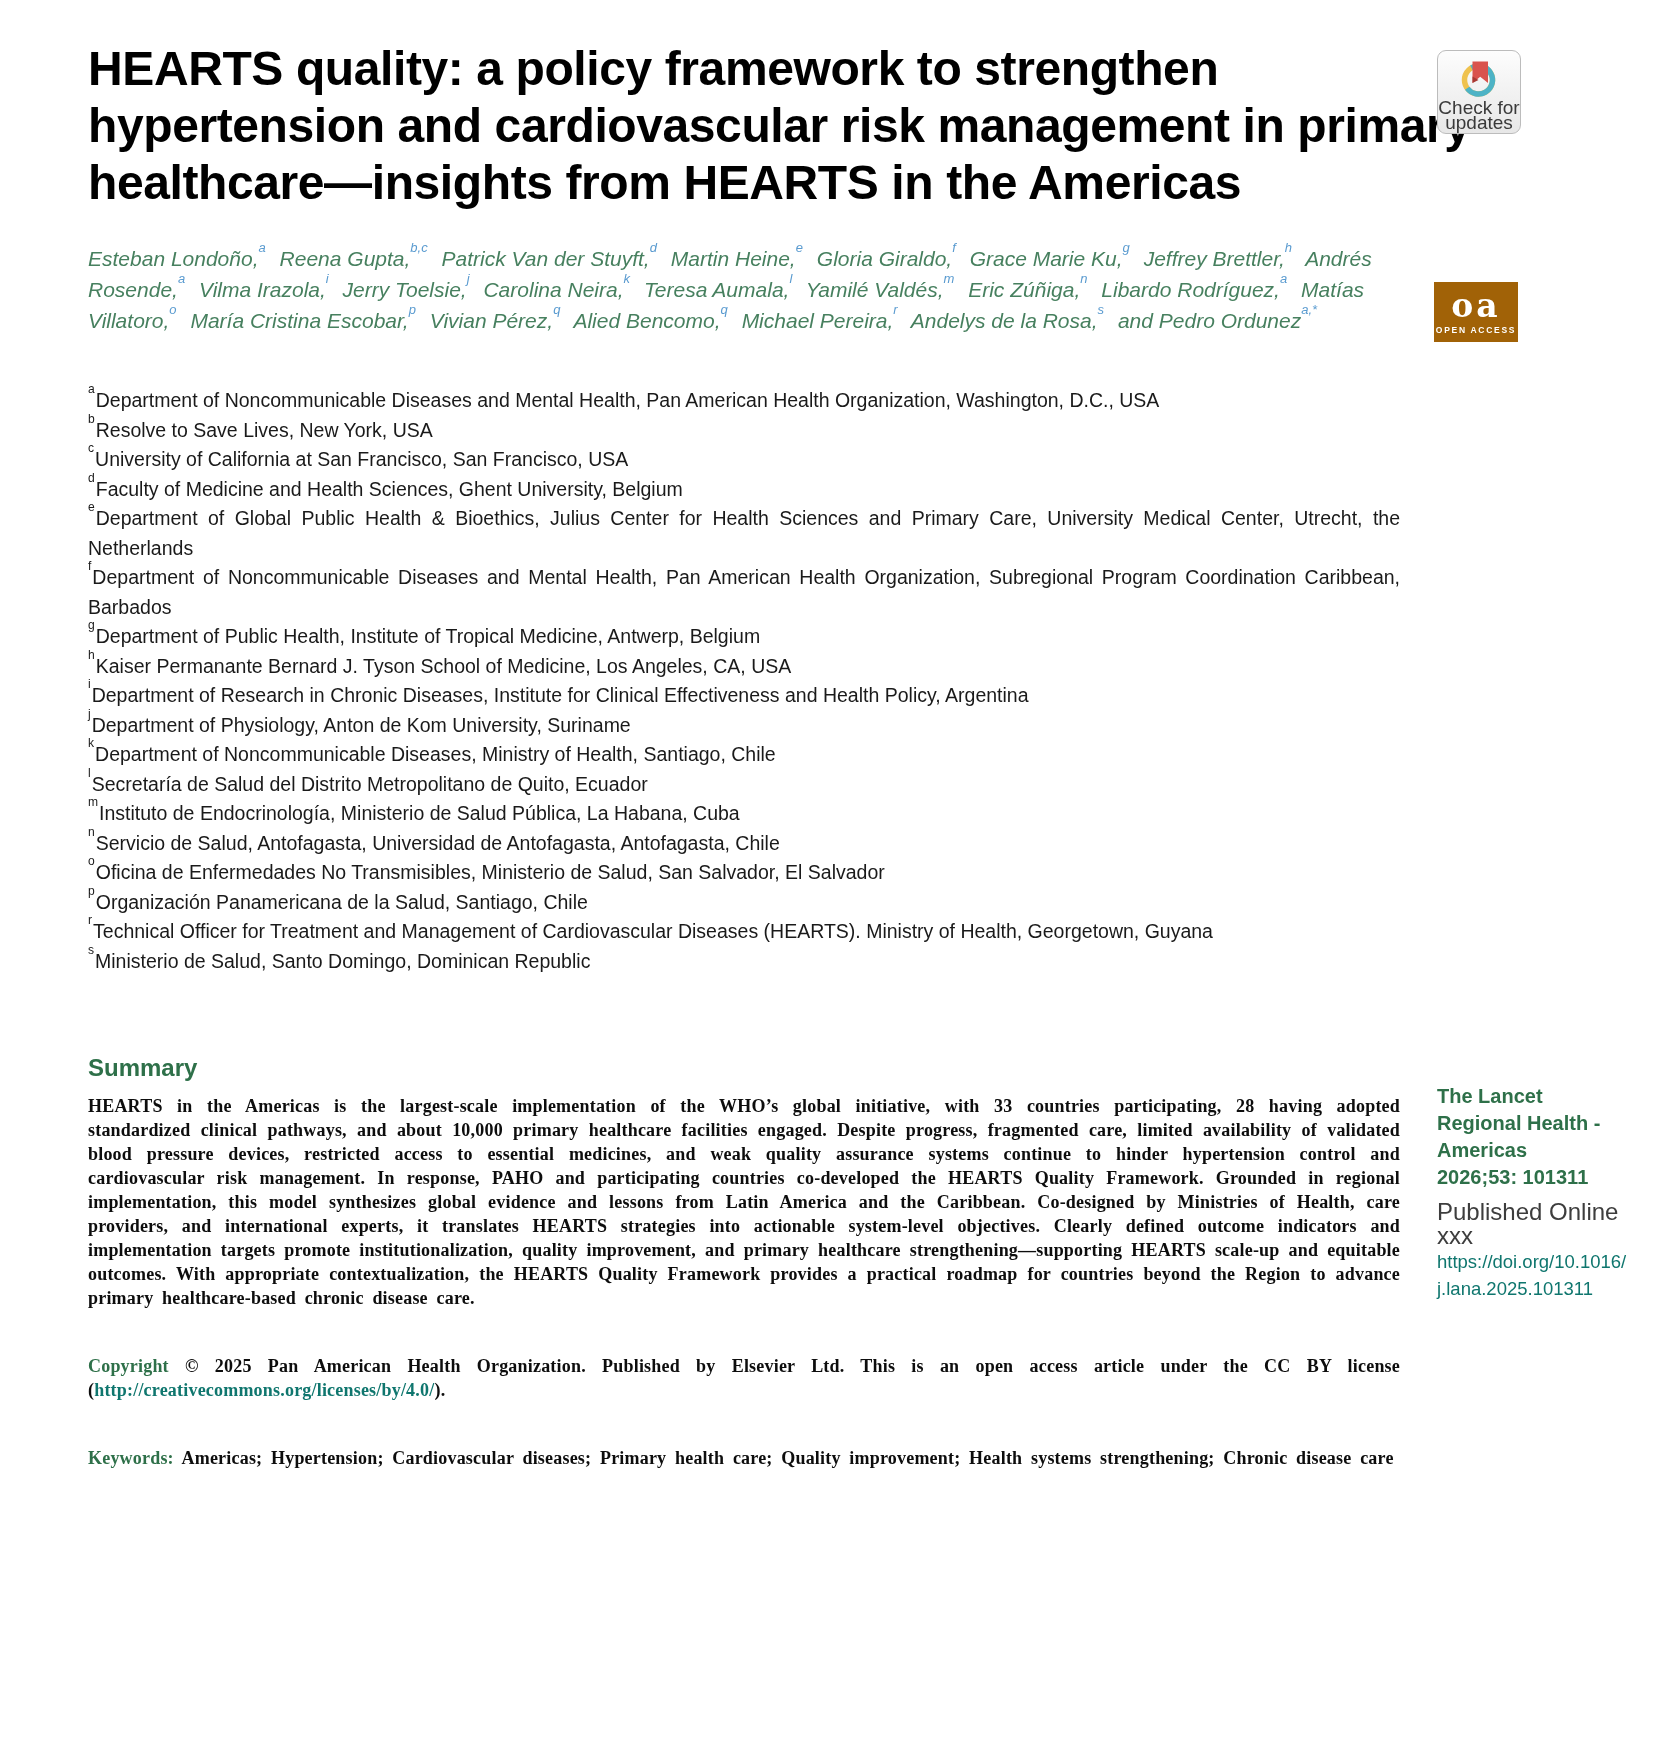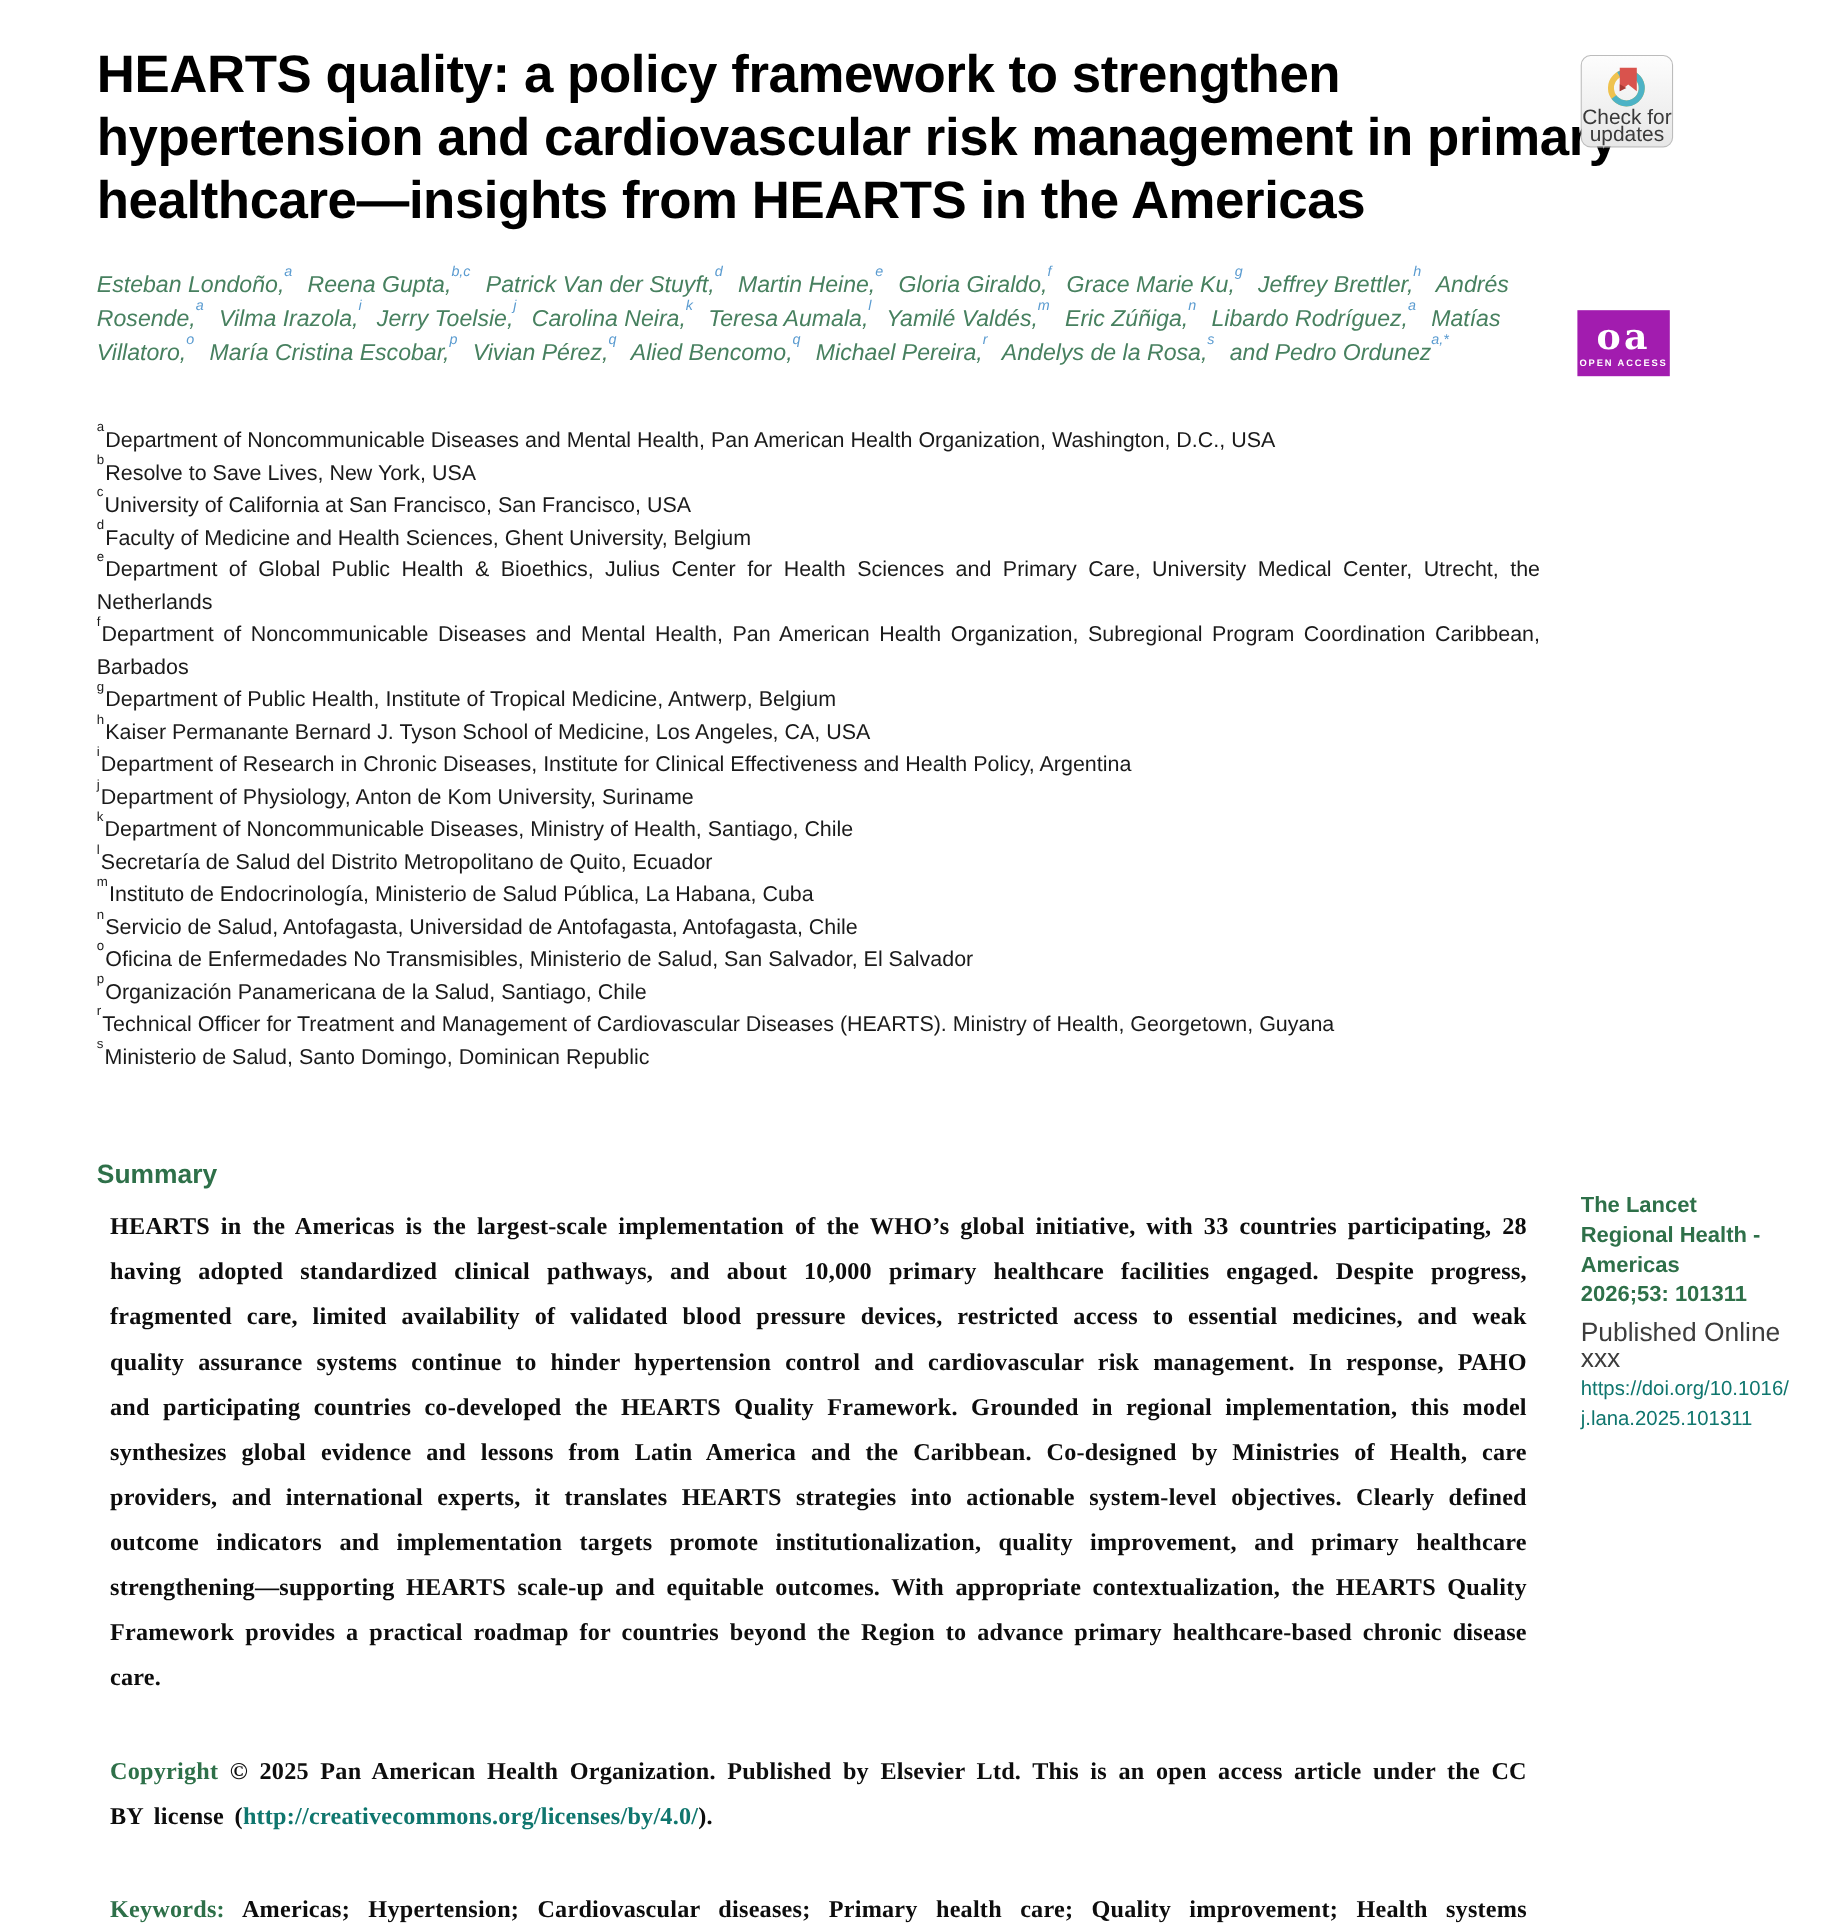--- a/index.html
+++ b/index.html
@@ -58,27 +58,27 @@
   .summary h2 {
     font-size: 24px;
     font-weight: 700;
     color: #2e7049;
     margin: 0 0 12px 0;
     font-family: "Liberation Sans", sans-serif;
   }
   .serifblock {
     font-family: "Liberation Serif", serif;
     font-weight: 600;
-    font-size: 22px;
-    line-height: 41px;
+    font-size: 18px;
+    line-height: 24px;
     letter-spacing: 0.2px;
     word-spacing: 4px;
     text-align: justify;
     color: #0d0d0d;
-    margin: 12px;
+    margin: 0;
   }
   .copyright { margin-top: 44px; }
   .keywords { margin-top: 44px; }
   .green-label { color: #2e7049; }
   .cc-link, .doi {
     color: #0f766e;
     text-decoration: none;
     cursor: pointer;
   }
   
@@ -130,21 +130,21 @@
     color: #3a3a3a;
     text-align: center;
   }
   
   .oa-badge {
     position: absolute;
     left: 1434px;
     top: 282px;
     width: 84px;
     height: 60px;
-    background: #a21caf;
+    background: #a16207;
     color: #ffffff;
     display: flex;
     flex-direction: column;
     align-items: center;
     justify-content: center;
   }
   .oa-abbr {
     font-family: "DejaVu Serif", serif;
     font-weight: 700;
     font-size: 33px;

